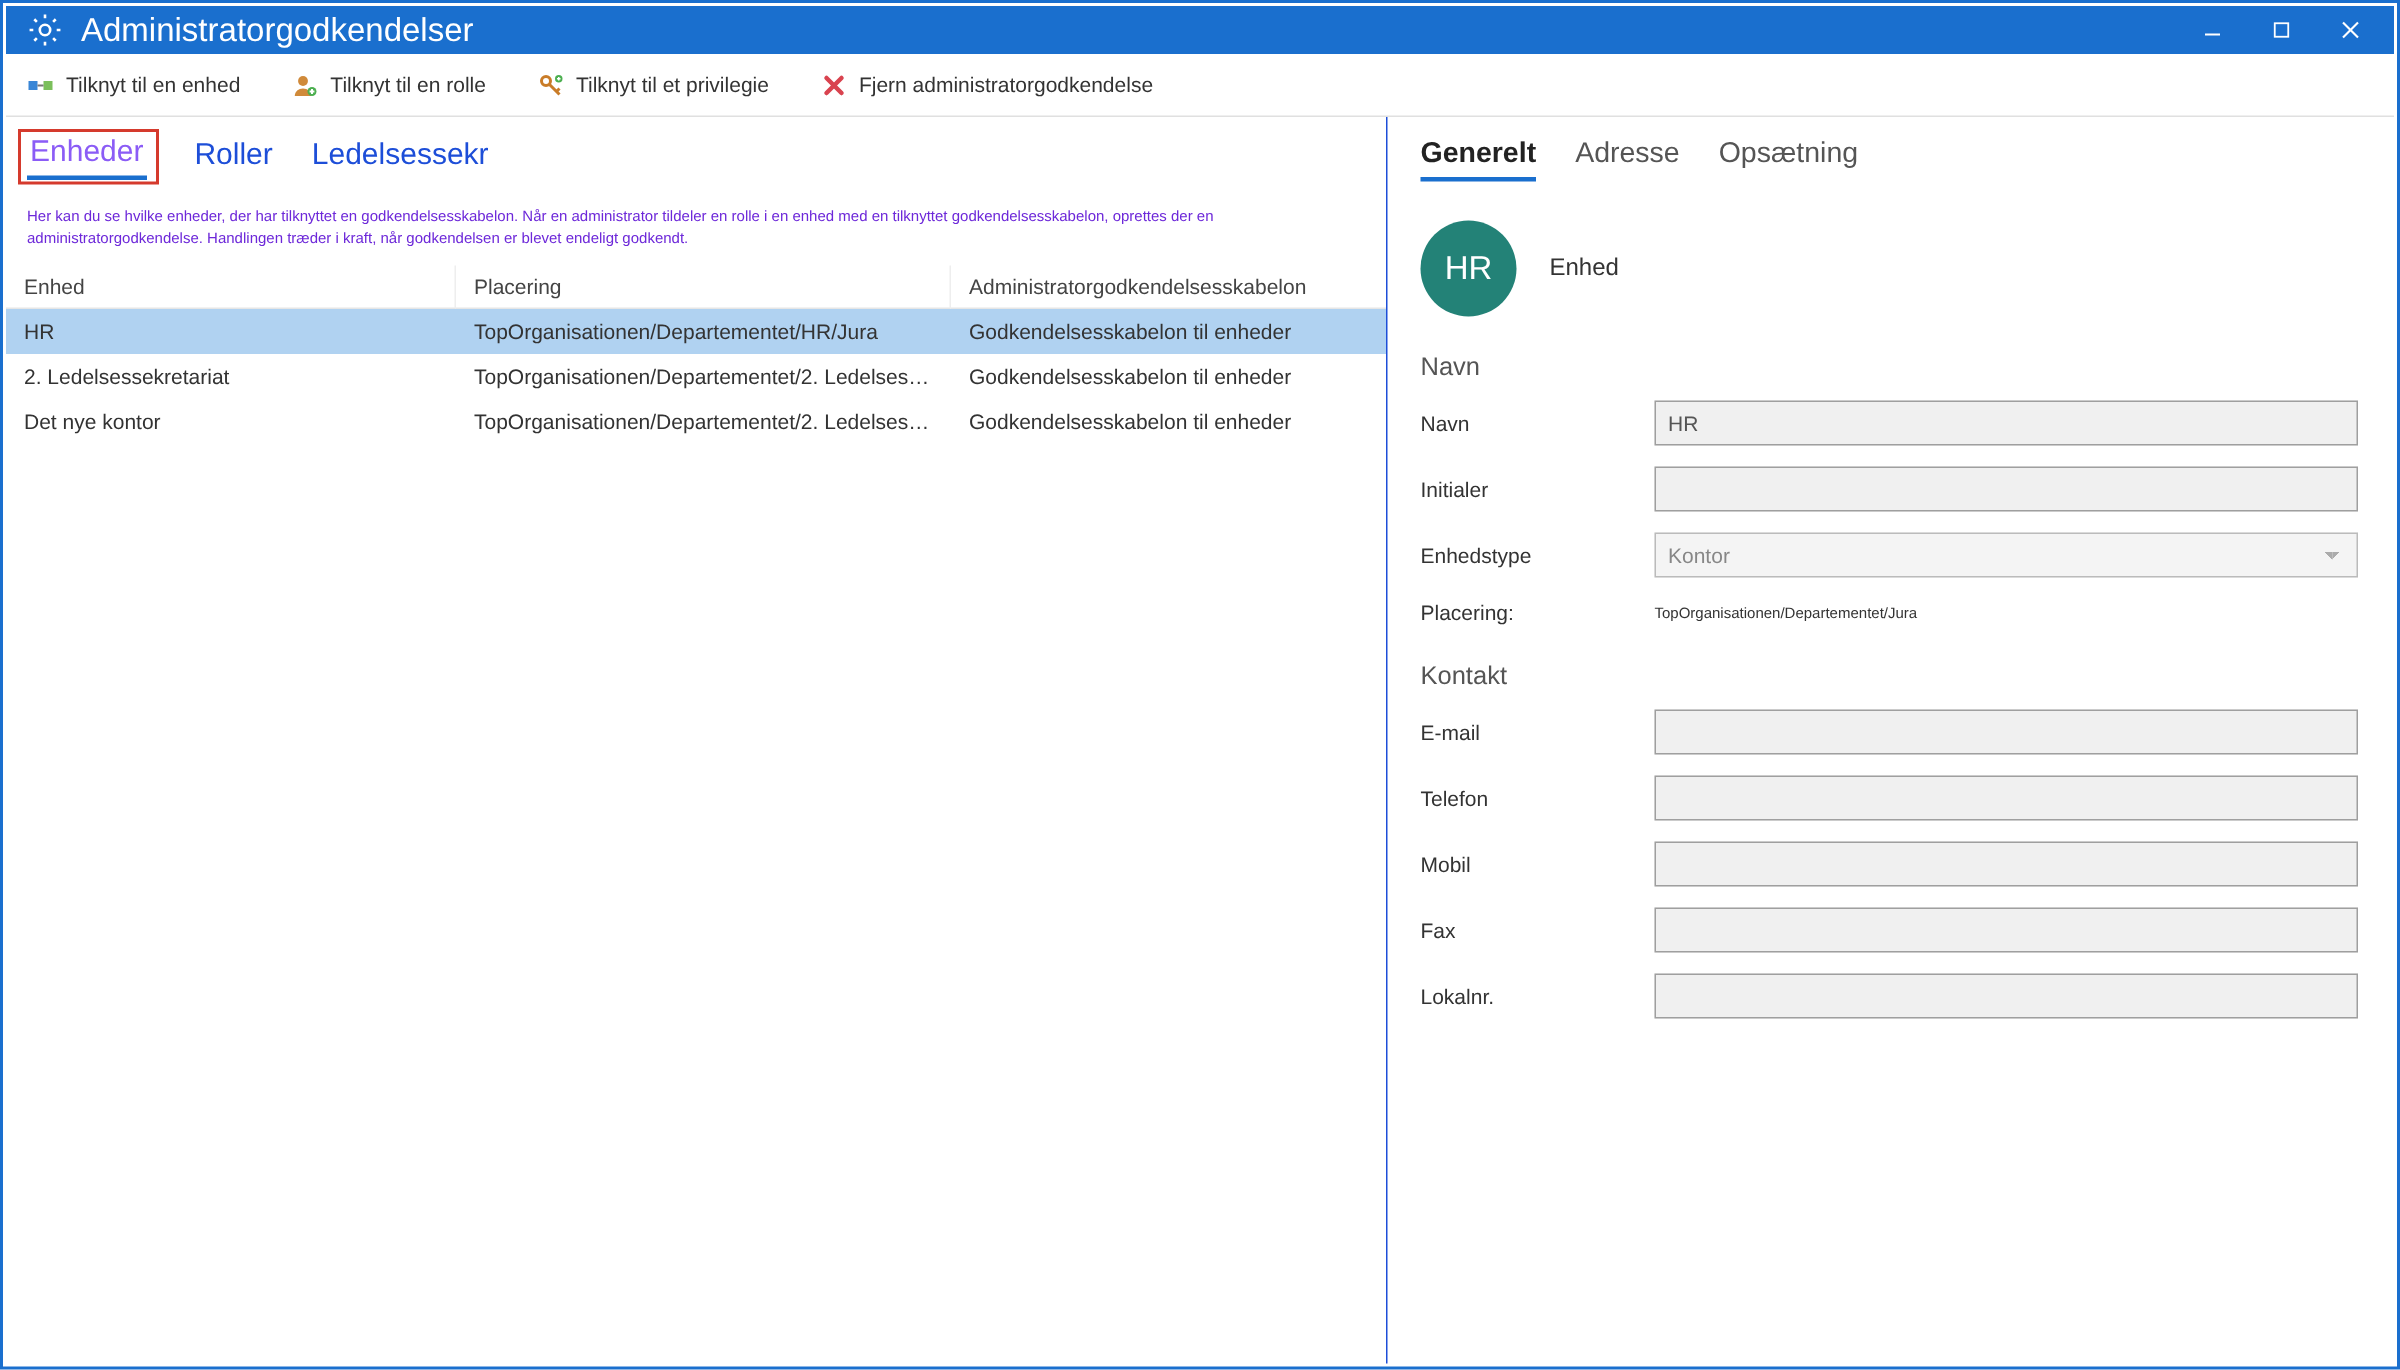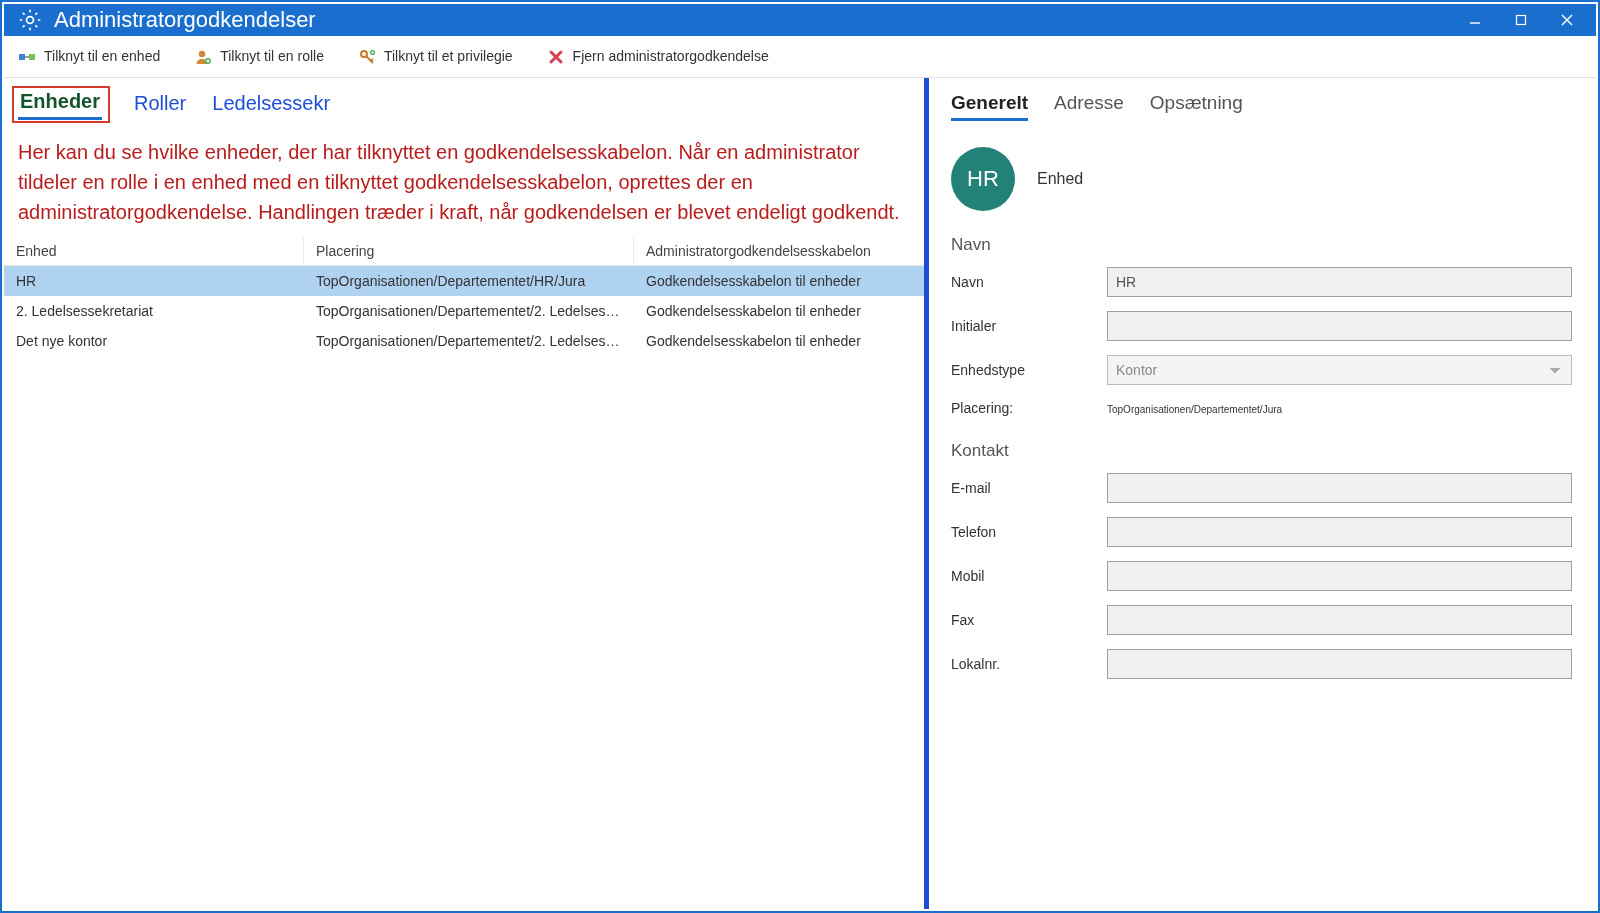--- a/index.html
+++ b/index.html
@@ -15,30 +15,30 @@
   .winbtn svg { stroke: #fff; }
 
   
   .toolbar { height: 42px; display: flex; align-items: center; gap: 34px; padding: 0 14px; border-bottom: 1px solid #e0e0e0; }
   .tbtn { display: flex; gap: 8px; font-size: 14px; color: #333; cursor: default; }
   .tbtn .ticon { width: 18px; height: 18px; display: inline-flex; align-items: center; justify-content: center; }
 
   
   .main { flex: 1; display: flex; min-height: 0; }
   .left { width: 920px; display: flex; flex-direction: column; padding: 0; }
-  .right { flex: 1; border-left: 5px solid #1d4ed8; padding: 14px 24px 0 22px; overflow: hidden; }
+  .right { flex: 1; border-left: 1px solid #1d4ed8; padding: 14px 24px 0 22px; overflow: hidden; }
 
   
   .left-tabs { padding: 8px 6px 0 8px; display: flex; gap: 22px; }
   .left-tab { font-size: 20px; color: #1d4ed8; padding: 6px 2px 8px 2px; position: relative; cursor: default; }
-  .left-tab.active { color: #14532d; font-weight: 700; }
+  .left-tab.active { color: #8b5cf6; font-weight: 400; }
   .left-tab.active::after { content: ""; position: absolute; left: 0; right: 0; bottom: 0; height: 3px; background: #1a6fce; }
   .highlight-box { border: 2px solid #d53a2d; display: inline-block; padding: 2px 6px 0 4px; }
 
-  .left-desc { padding: 14px 14px 10px 14px; font-size: 20px; color: #b91c1c; line-height: 1.5; }
+  .left-desc { padding: 14px 14px 10px 14px; font-size: 10px; color: #6d28d9; line-height: 1.5; }
 
   
   .tbl { display: grid; grid-template-columns: 300px 330px 1fr; font-size: 14px; color: #333; }
   .thead { display: contents; }
   .th { padding: 6px 12px; border-bottom: 1px solid #e6e6e6; border-right: 1px solid #eee; color: #444; }
   .th:last-child { border-right: none; }
   .tr { display: contents; }
   .td { padding: 7px 12px; white-space: nowrap; overflow: hidden; text-overflow: ellipsis; }
   .tr.sel .td { background: #b0d2f1; }
 

